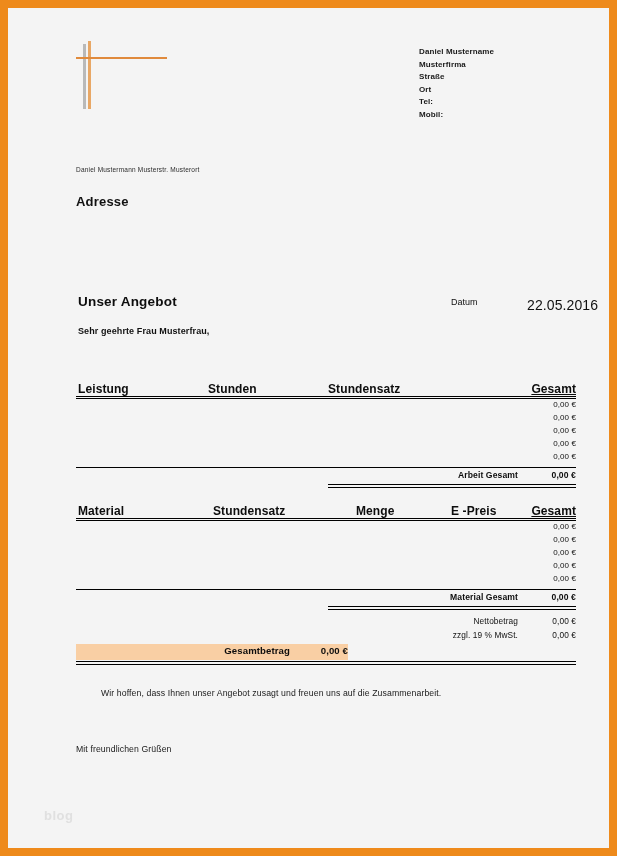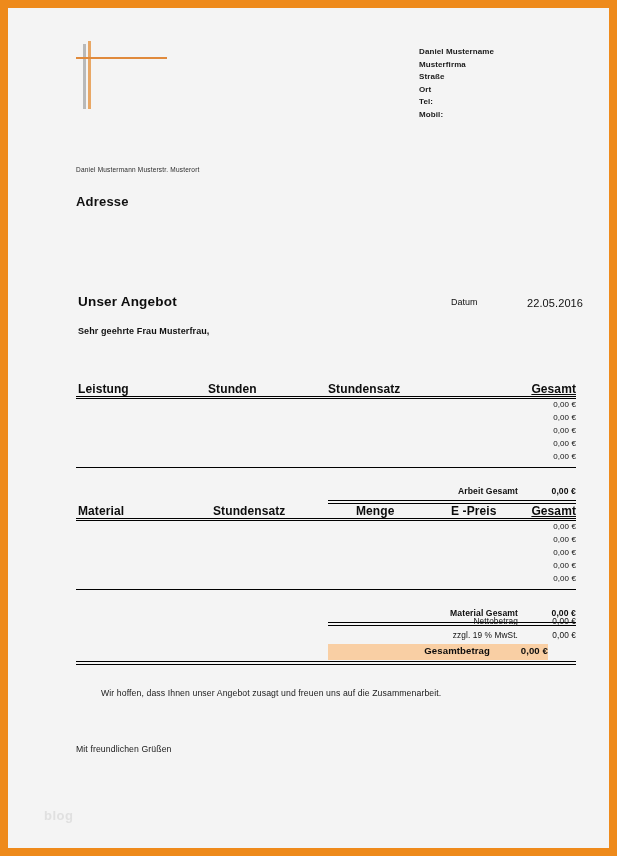--- a/index.html
+++ b/index.html
@@ -108,21 +108,21 @@
     position: absolute;
     left: 443px;
     top: 289px;
     font-size: 9px;
     color: #111;
   }
   .date-value {
     position: absolute;
     left: 519px;
     top: 289px;
-    font-size: 11px;
+    font-size: 14px;
     color: #111;
     letter-spacing: 0.1px;
   }
 
   .salutation {
     position: absolute;
     left: 70px;
     top: 318px;
     font-size: 9px;
     font-weight: bold;
@@ -189,21 +189,21 @@
   }
 
   .tbl-sum-rule {
     height: 1px;
     background: #000;
     margin-top: 2px;
   }
   .tbl-total {
     position: relative;
     height: 15px;
-    margin-top: 17px;
+    margin-top: 1px;
   }
   .tbl-total .label {
     position: absolute;
     right: 58px;
     top: 1px;
     font-size: 8.6px;
     font-weight: bold;
     color: #0d0d0d;
     letter-spacing: 0.1px;
     white-space: nowrap;
@@ -275,22 +275,21 @@
     color: #0d0d0d;
   }
   .sum-row.grand .amount {
     font-size: 9.6px;
     font-weight: bold;
     top: 1px;
     color: #0d0d0d;
   }
   .grand-wrap {
     position: relative;
-    margin-left: 252px;
-    width: 220px;
+    width: 272px;
   }
   .sum-double-rule {
     position: relative;
     width: 500px;
     height: 4px;
     margin-top: 1px;
   }
   .sum-double-rule::before,
   .sum-double-rule::after {
     content: "";

